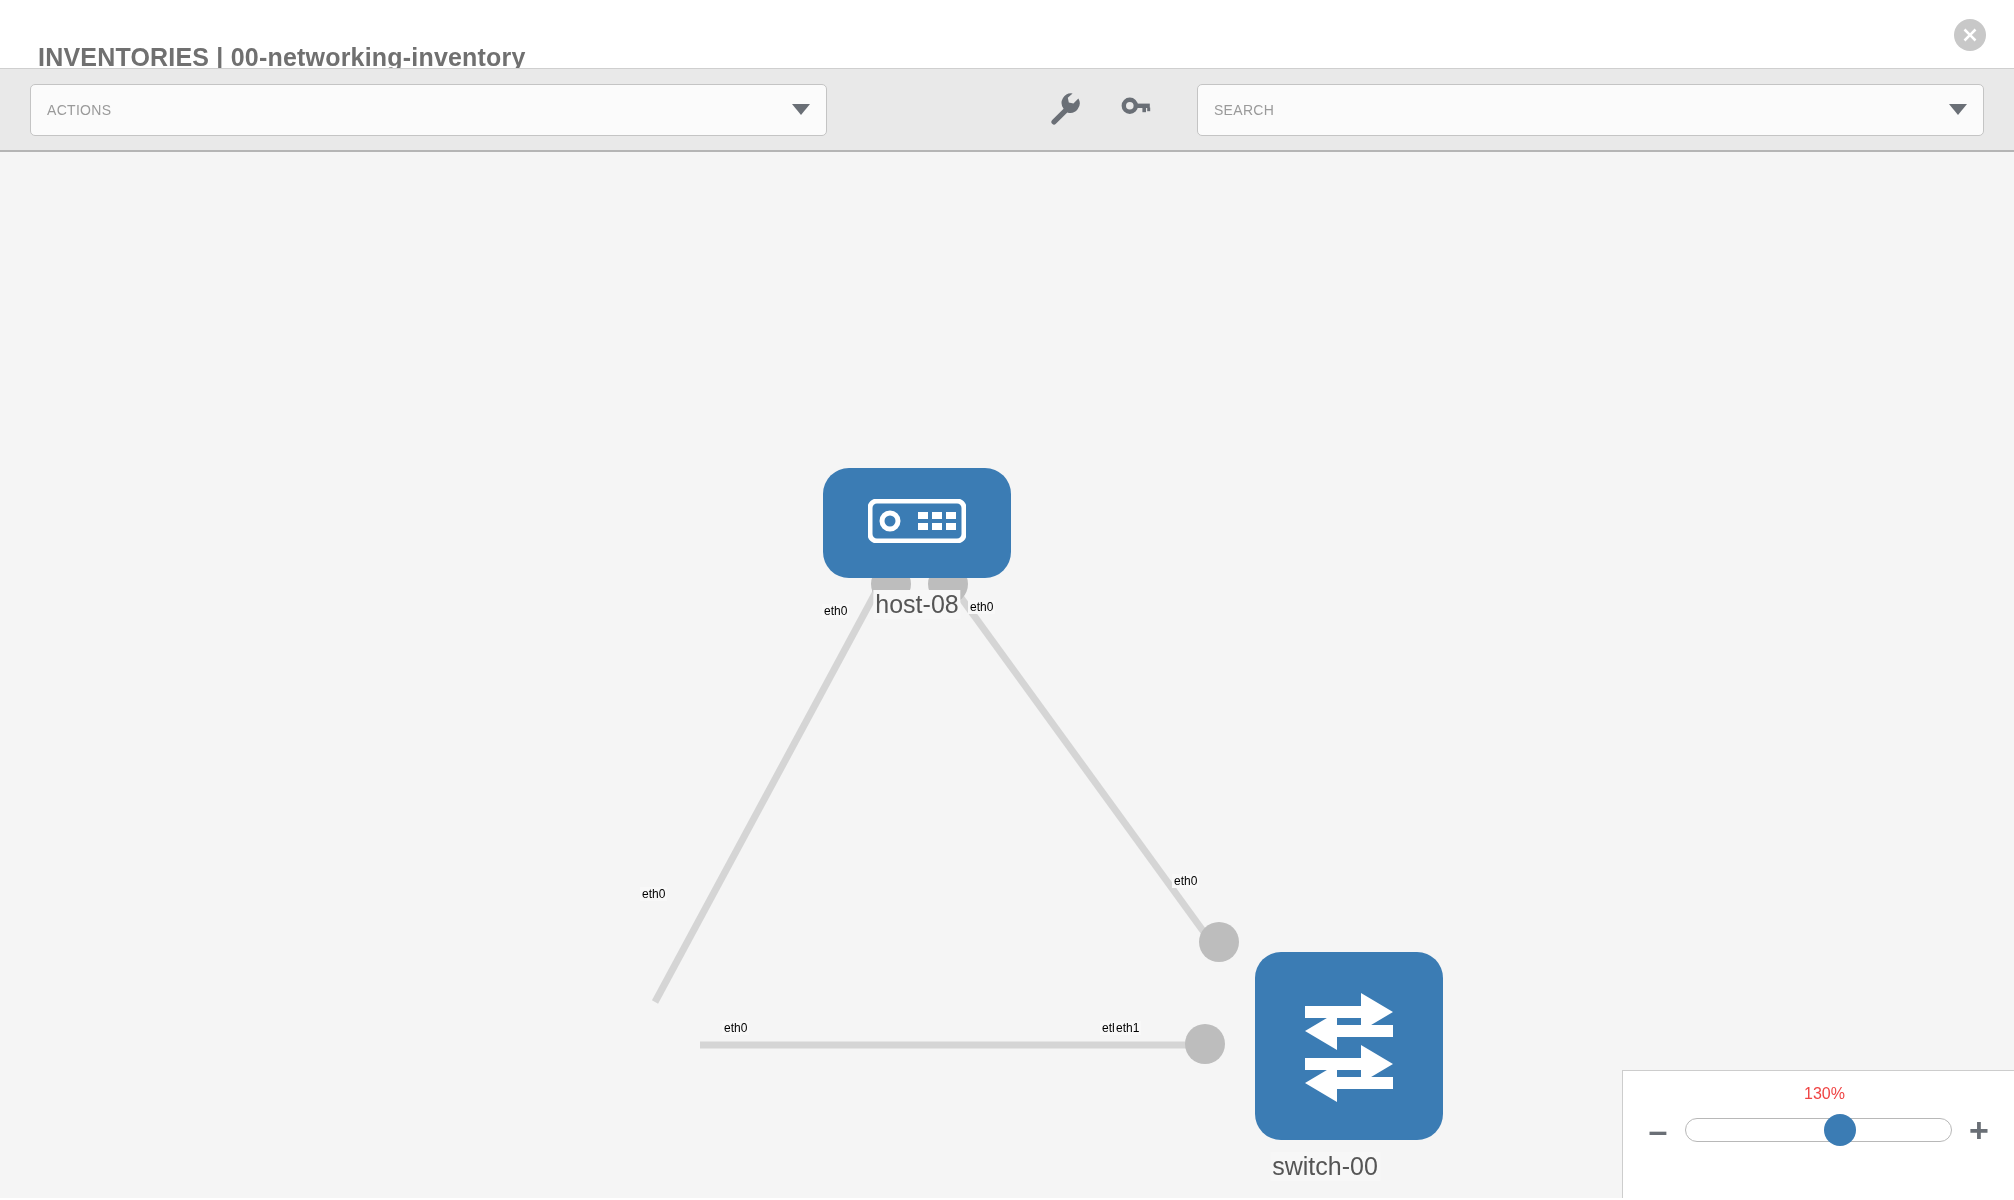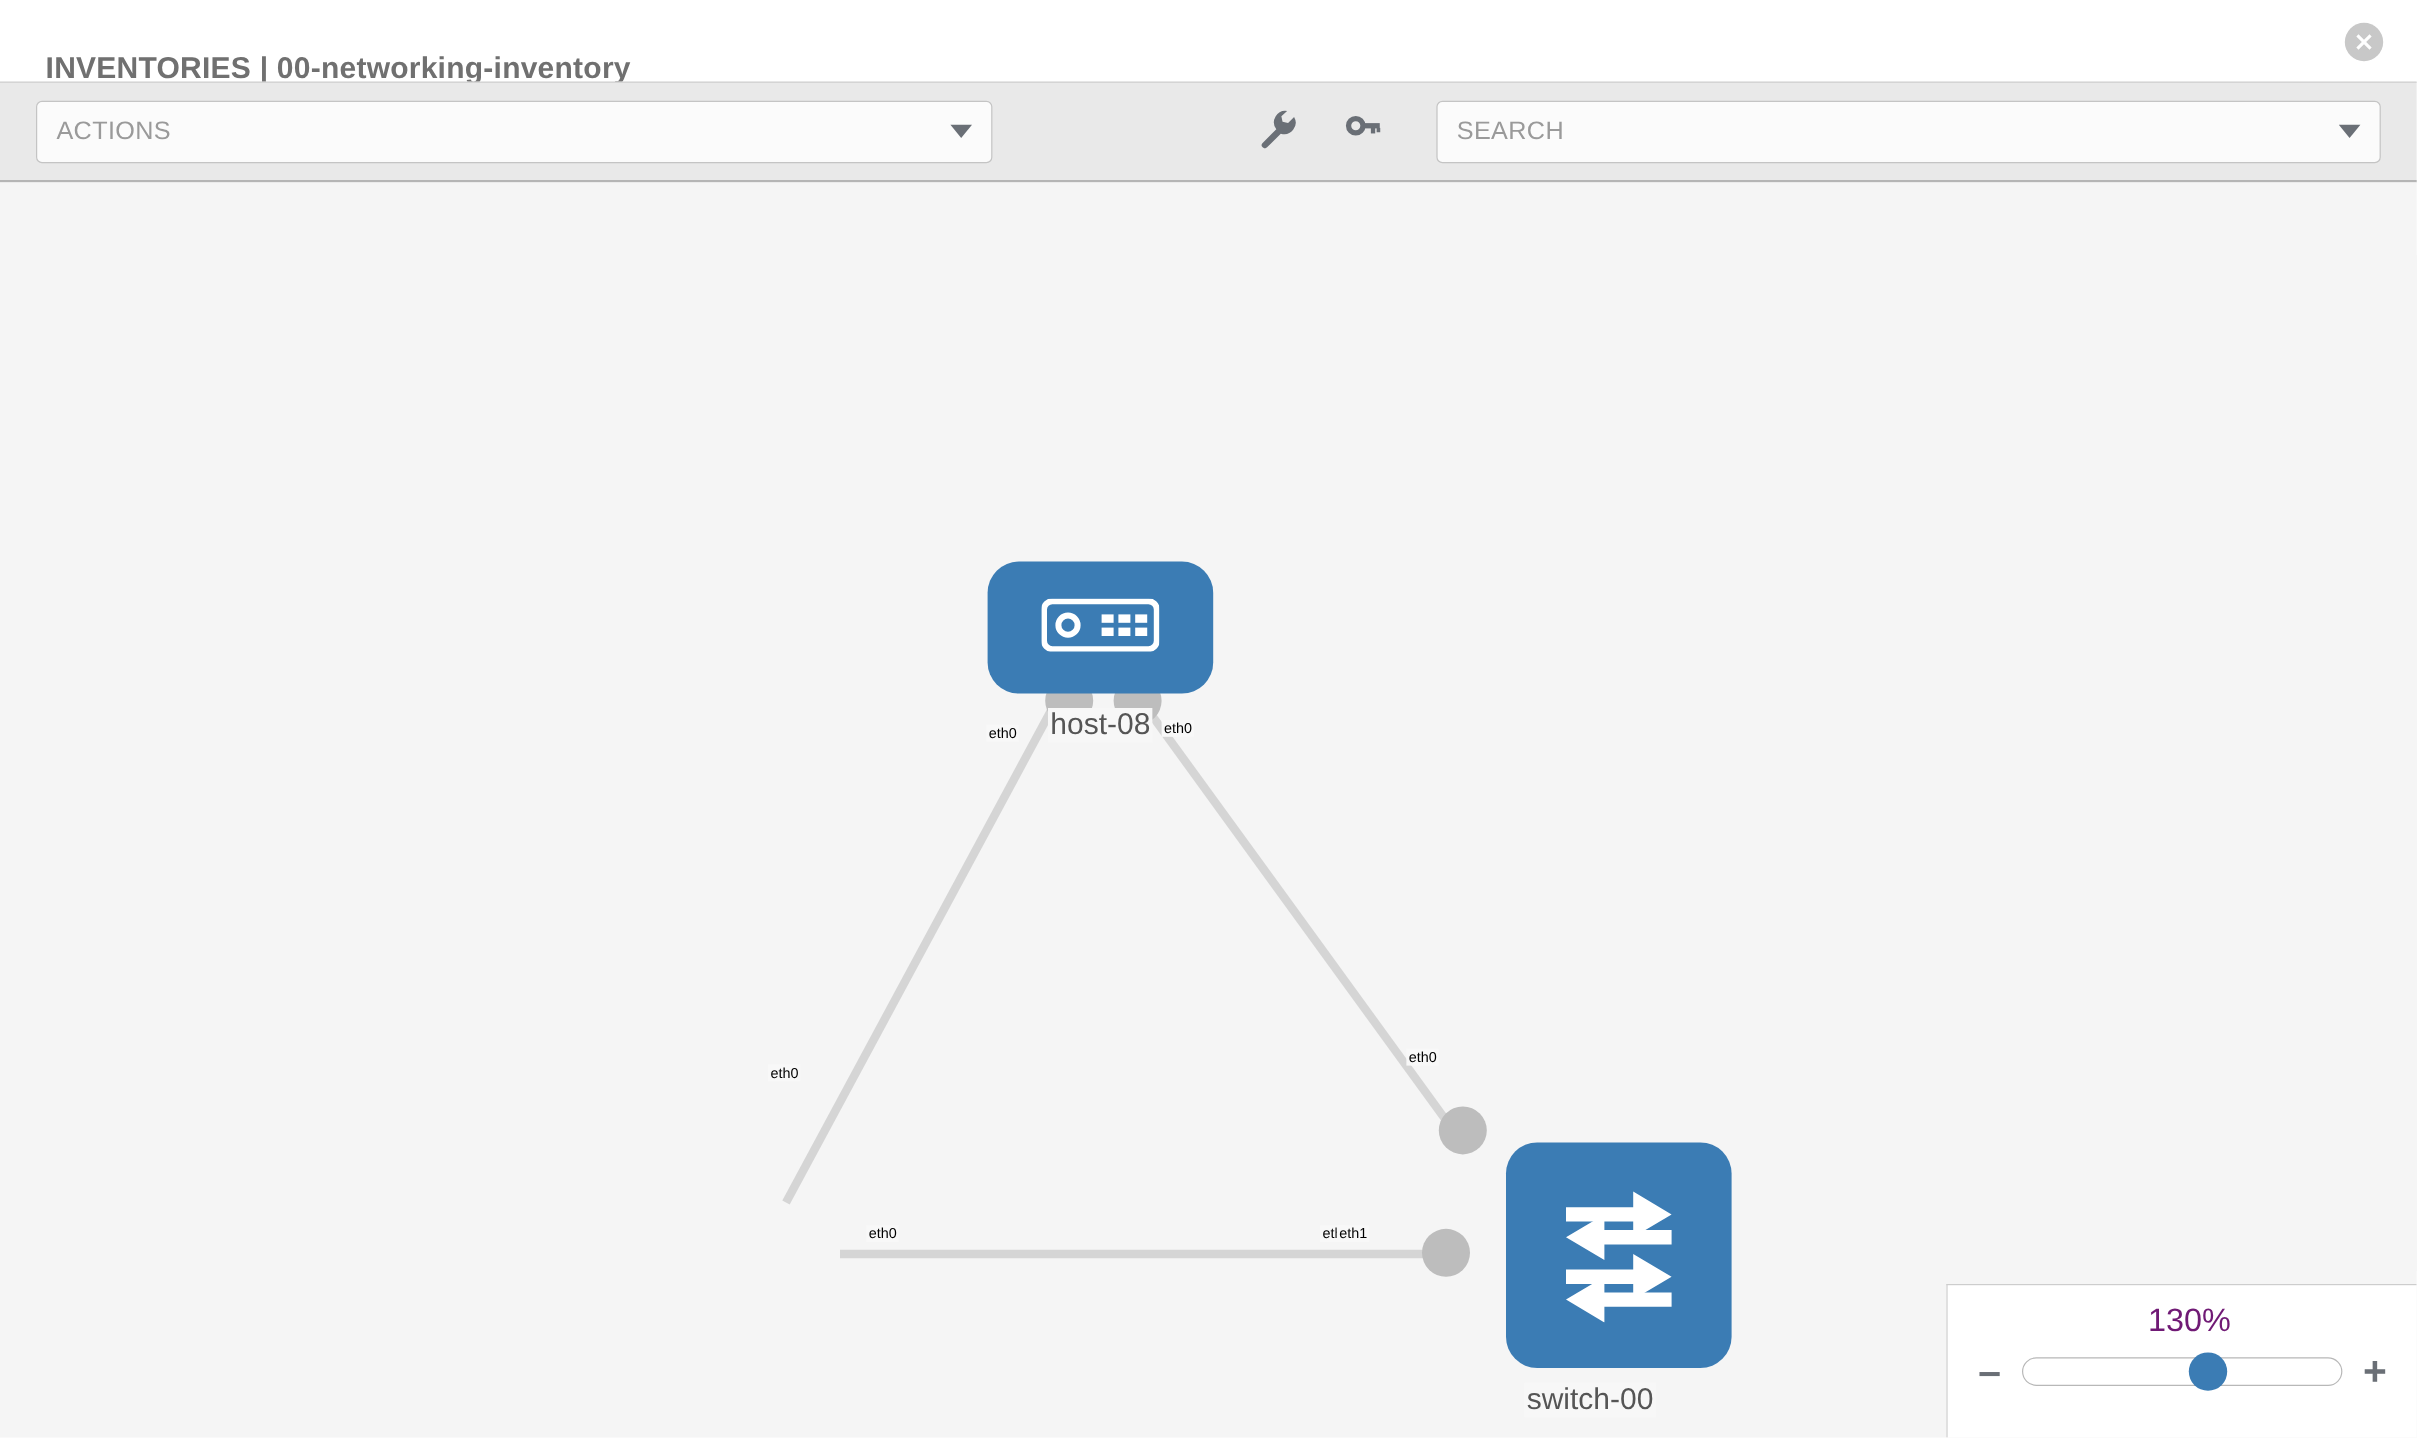--- a/index.html
+++ b/index.html
@@ -55,21 +55,21 @@
     background: #fbfbfb;
     border: 1px solid #c4c4c4;
     border-radius: 5px;
     display: flex;
     align-items: center;
     padding: 0 16px;
     cursor: pointer;
     position: relative;
   }
   .dropdown .dd-label {
-    font-size: 21px;
+    font-size: 14px;
     color: #9a9a9a;
     letter-spacing: 0.3px;
     flex: 1;
     white-space: nowrap;
   }
   .actions-dd { width: 800px; }
   .search-dd  { width: 790px; align-items: center; }
   .caret {
     width: 0; height: 0;
     border-left: 9px solid transparent;
@@ -142,22 +142,22 @@
     background: #ffffff;
     border: 1px solid #cdcdcd;
     border-right: none;
     border-bottom: none;
     display: flex;
     flex-direction: column;
     align-items: center;
     padding-top: 14px;
   }
   .zoom-value {
-    font-size: 27px;
-    color: #701a75;
+    font-size: 16px;
+    color: #ef4444;
     margin-bottom: 10px;
     margin-left: 12px;
   }
   .zoom-row {
     display: flex;
     align-items: center;
     width: 100%;
     padding: 0 22px;
     gap: 14px;
   }

